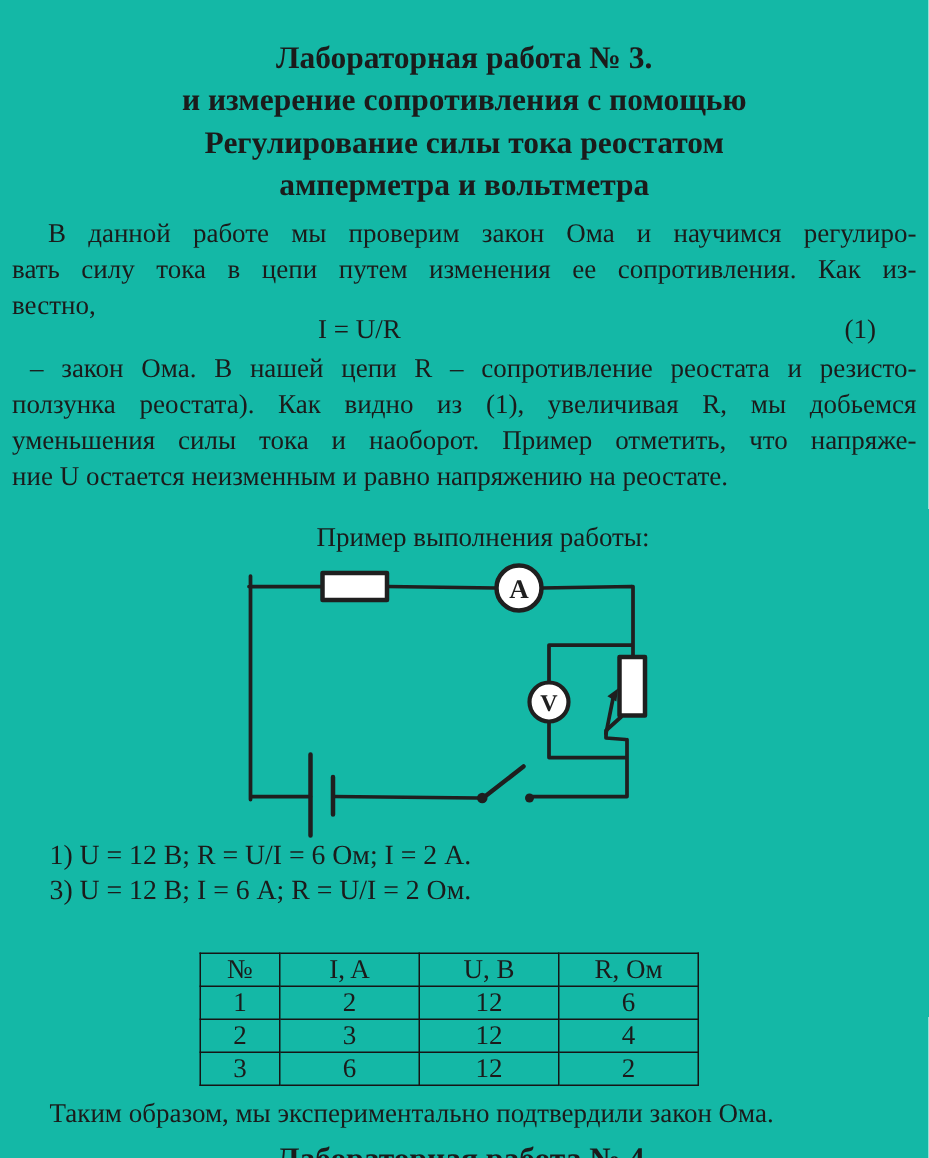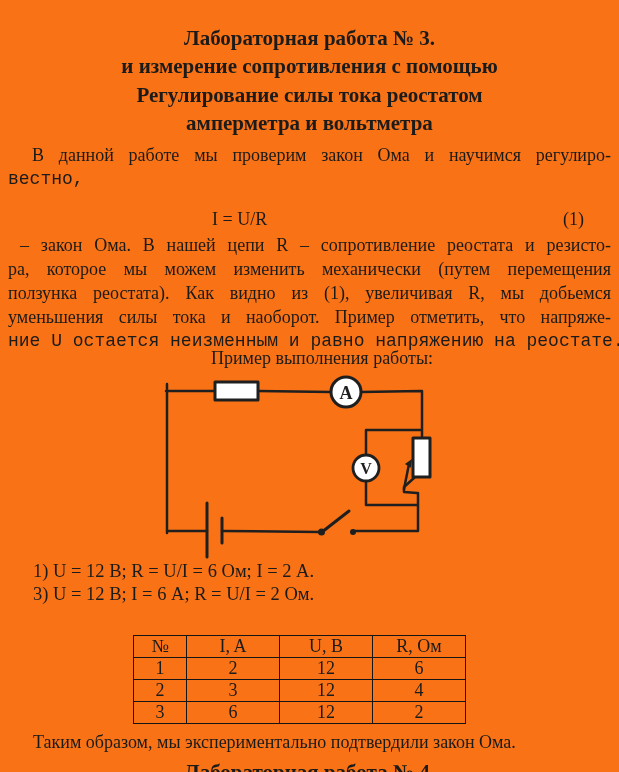--- a/index.html
+++ b/index.html
@@ -1,28 +1,28 @@
 <!DOCTYPE html>
 <html><head>
 <meta charset="utf-8">
 <style>
   html,body{margin:0;padding:0;background:#fff;}
   .page{
     position:relative;width:619px;height:772px;overflow:hidden;
-    background:#f97316;color:#1b1b1b;
+    background:#14b8a6;color:#1b1b1b;
     font-family:"Liberation Serif","DejaVu Serif",serif;
   }
   .title{
     position:absolute;top:24px;left:0;width:619px;
     text-align:center;font-weight:bold;font-size:21px;line-height:28.3px;
   }
   .para{position:absolute;left:8px;width:603px;}
   .pline{height:24px;font-size:18px;line-height:24px;
     text-align:justify;text-align-last:justify;overflow:visible;white-space:nowrap;}
-  .pline.last{text-align:left;text-align-last:left;font-family:Liberation Mono, monospace;}
+  .pline.last{text-align:left;text-align-last:left;}
   .ind24{text-indent:24px;}
   .ind12{text-indent:12px;}
   .formula-row{position:absolute;top:207px;left:0;width:619px;height:24px;
     font-size:18px;line-height:24px;}
   .formula-expr{position:absolute;left:212px;}
   .formula-num{position:absolute;left:563px;}
   .example{position:absolute;top:346px;left:8px;width:603px;
     font-size:18px;line-height:24px;text-indent:25px;text-align:center;}
   .circuit{position:absolute;left:160px;top:370px;}
   .calcs{position:absolute;top:560px;left:33px;width:570px;
@@ -51,31 +51,31 @@
 
   <div class="title">
     <div>Лабораторная работа № 3.</div>
     <div>и измерение сопротивления с помощью</div>
     <div>Регулирование силы тока реостатом</div>
     <div>амперметра и вольтметра</div>
   </div>
 
   <div class="para" style="top:143px;">
     <div class="pline ind24">В данной работе мы проверим закон Ома и научимся регулиро-</div>
+    <div class="pline">вать силу тока в цепи путем изменения ее сопротивления. Как из-</div>
     <div class="pline last">вестно,</div>
   </div>
 
   <div class="formula-row">
     <span class="formula-expr">I = U/R</span>
     <span class="formula-num">(1)</span>
   </div>
 
   <div class="para" style="top:233px;">
     <div class="pline ind12">– закон Ома. В нашей цепи R – сопротивление реостата и резисто-</div>
-    <div class="pline">ра, которое мы можем изменить механически (путем перемещения</div>
     <div class="pline">ползунка реостата). Как видно из (1), увеличивая R, мы добьемся</div>
     <div class="pline">уменьшения силы тока и наоборот. Пример отметить, что напряже-</div>
     <div class="pline last">ние U остается неизменным и равно напряжению на реостате.</div>
   </div>
 
   <div class="example">Пример выполнения работы:</div>
 
   <svg class="circuit" width="285" height="195" viewBox="160 370 285 195">
     <g stroke="#1f1f1f" fill="none" stroke-linecap="round" stroke-linejoin="round">
       <path stroke-width="2.5" d="

